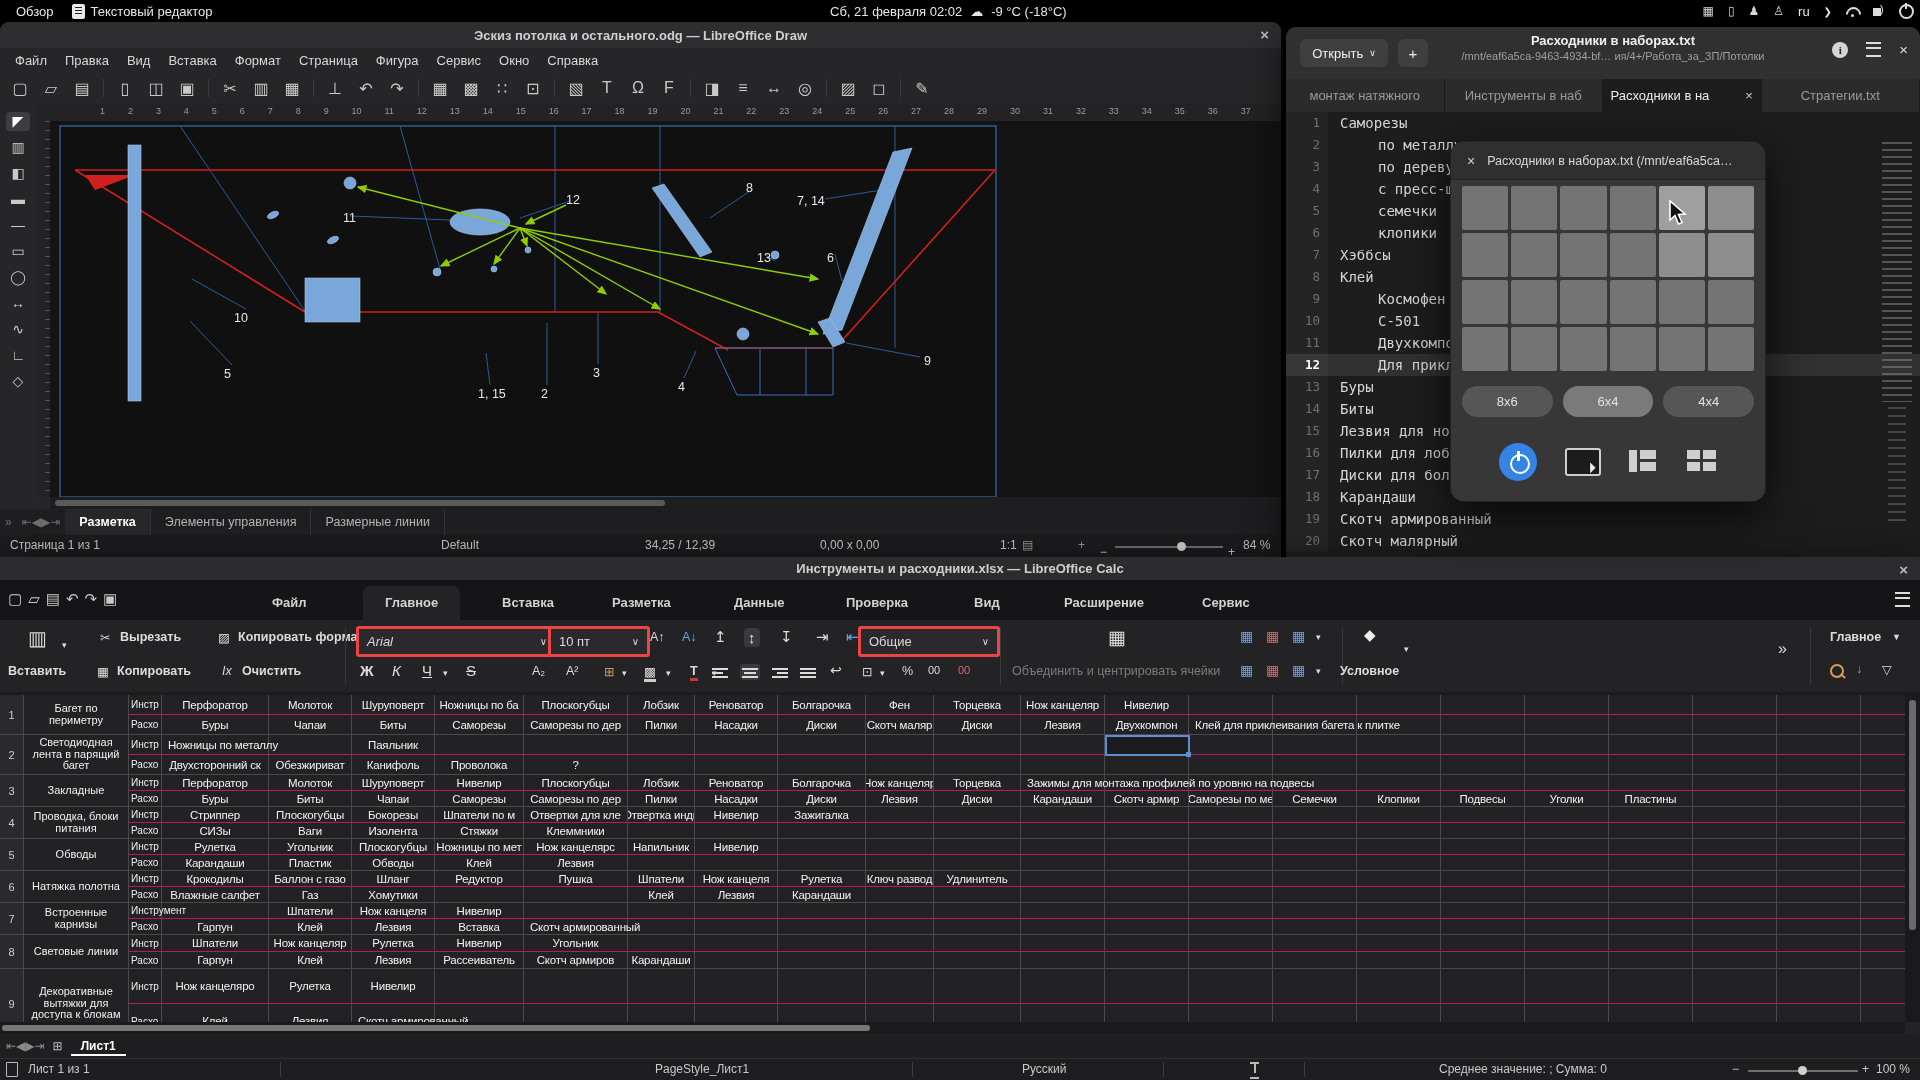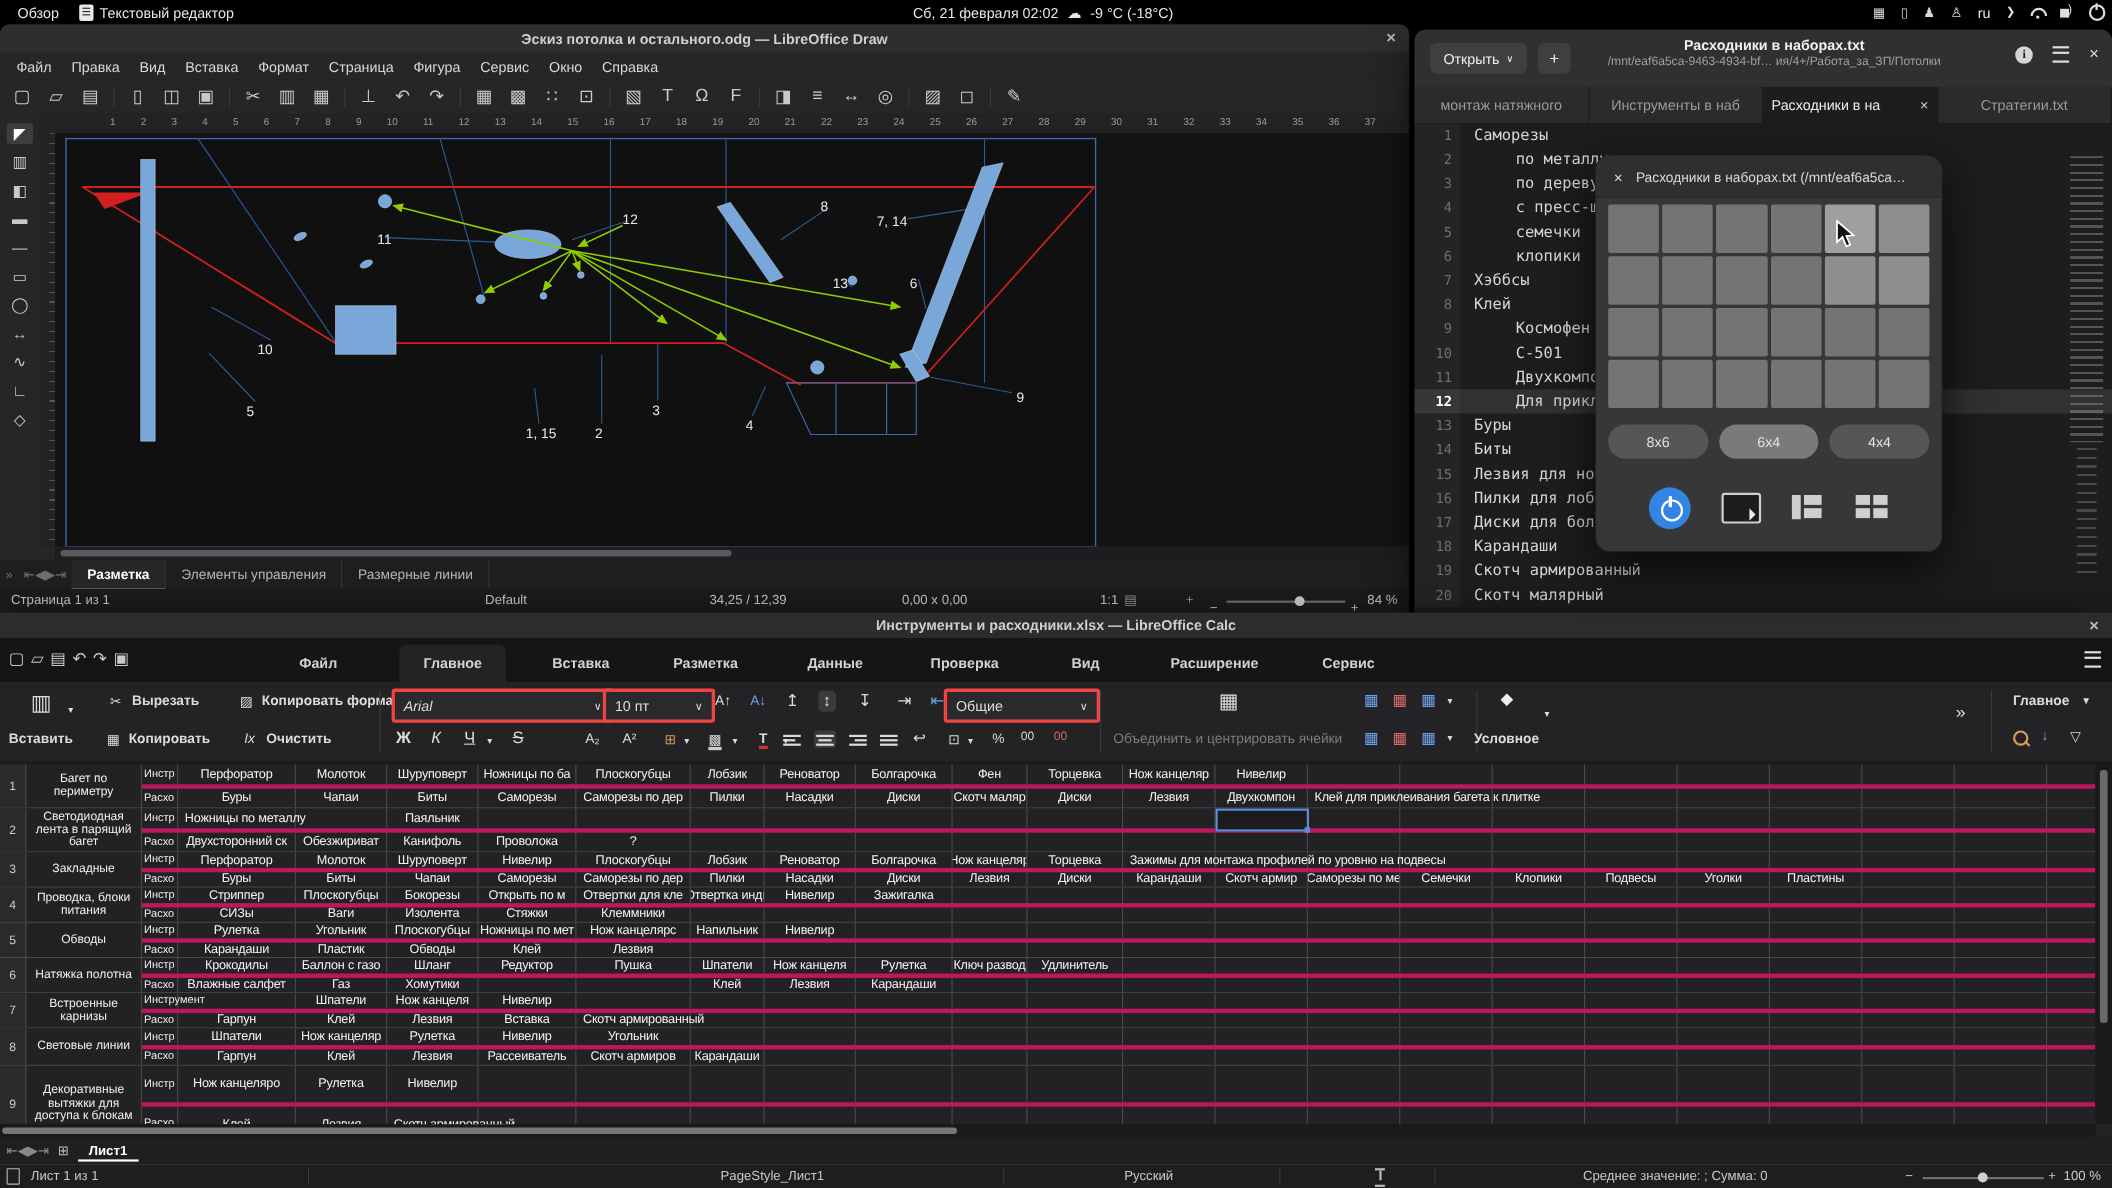--- a/index.html
+++ b/index.html
@@ -141,21 +141,21 @@
   .ic-search::after{content:"";position:absolute;left:8px;top:9px;width:6px;height:2px;background:#d89c5a;transform:rotate(45deg);}
   
   .sheet{position:absolute;left:0;top:135px;width:1905px;height:330px;background:#1c1c1e;overflow:hidden;padding-top:3px;box-sizing:border-box;}
   .srow{display:flex;border-bottom:1px solid #4a4a4c;box-sizing:border-box;background:#222224;}
   .snum{width:24px;flex-shrink:0;background:#2a2a2c;border-right:1px solid #4a4a4c;color:#cfcfcf;font-size:11px;
     display:flex;align-items:center;justify-content:center;box-sizing:border-box;}
   .rlabel{width:105px;flex-shrink:0;border-right:1px solid #4a4a4c;color:#f0f0f0;font-size:11px;line-height:11.5px;
     display:flex;align-items:center;justify-content:center;text-align:center;box-sizing:border-box;padding:0 2px;}
   .subs{flex:1;display:flex;flex-direction:column;min-width:0;}
   .subrow{flex:1;display:flex;min-width:0;}
-  .subrow:first-child{border-bottom:4px solid #be185d;}
+  .subrow:first-child{border-bottom:1px solid #be185d;}
   .kind{width:33px;flex-shrink:0;border-right:1px solid #4a4a4c;font-size:10px;color:#eee;display:flex;align-items:center;
     padding-left:2px;box-sizing:border-box;overflow:hidden;white-space:nowrap;}
   .kind.spill{overflow:visible;z-index:2;}
   .cells{display:flex;flex:1;}
   .sc{flex-shrink:0;border-right:1px solid #4a4a4c;box-sizing:border-box;display:flex;align-items:center;
     justify-content:center;overflow:hidden;position:relative;}
   .sc .ct{font-size:11.5px;letter-spacing:-.2px;color:#f2f2f2;white-space:nowrap;}
   .sc.spill{overflow:visible;justify-content:flex-start;z-index:2;}
   .sc.spill .ct{padding-left:6px;}
   .sc:nth-child(1){width:107px;}.sc:nth-child(2){width:83px;}.sc:nth-child(3){width:83px;}
@@ -1181,21 +1181,21 @@
             <div class="sc">
                   <span class="ct">Стриппер</span>
                 </div>
                 <div class="sc">
                   <span class="ct">Плоскогубцы</span>
                 </div>
                 <div class="sc">
                   <span class="ct">Бокорезы</span>
                 </div>
                 <div class="sc">
-                  <span class="ct">Открыть по м</span>
+                  <span class="ct">Шпатели по м</span>
                 </div>
                 <div class="sc">
                   <span class="ct">Отвертки для кле</span>
                 </div>
                 <div class="sc">
                   <span class="ct">Отвертка инди</span>
                 </div>
                 <div class="sc">
                   <span class="ct">Нивелир</span>
                 </div>

